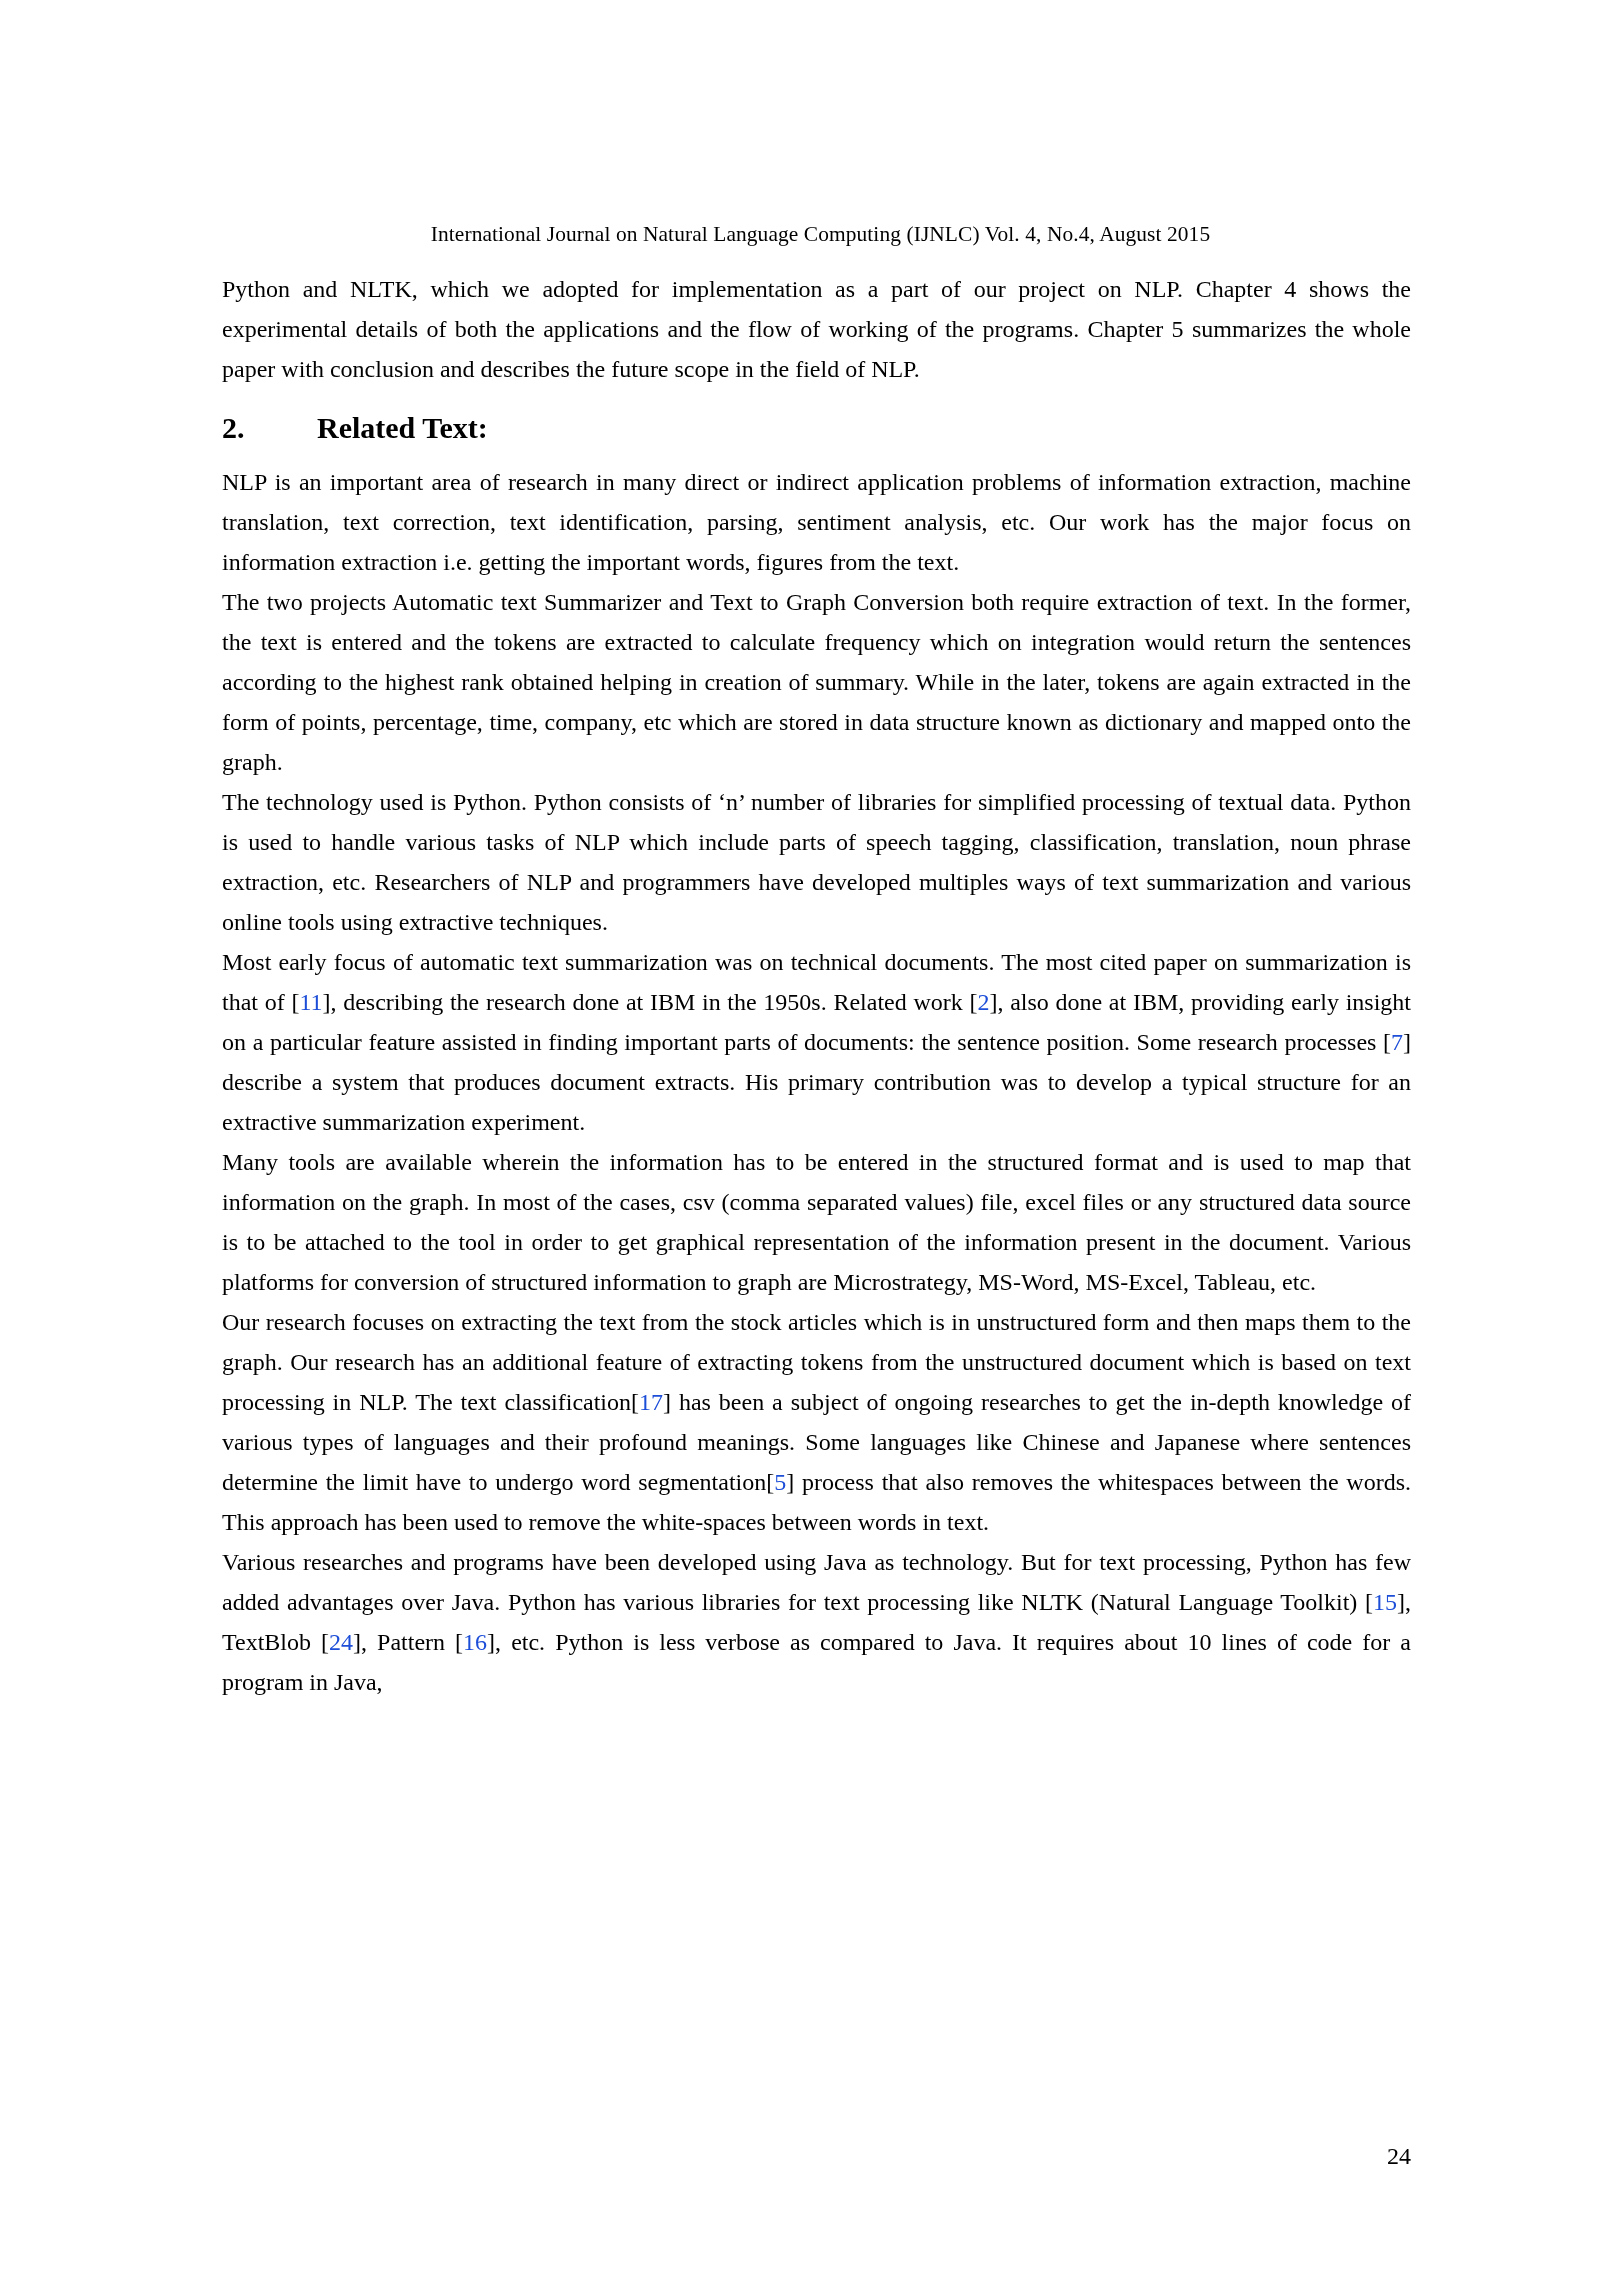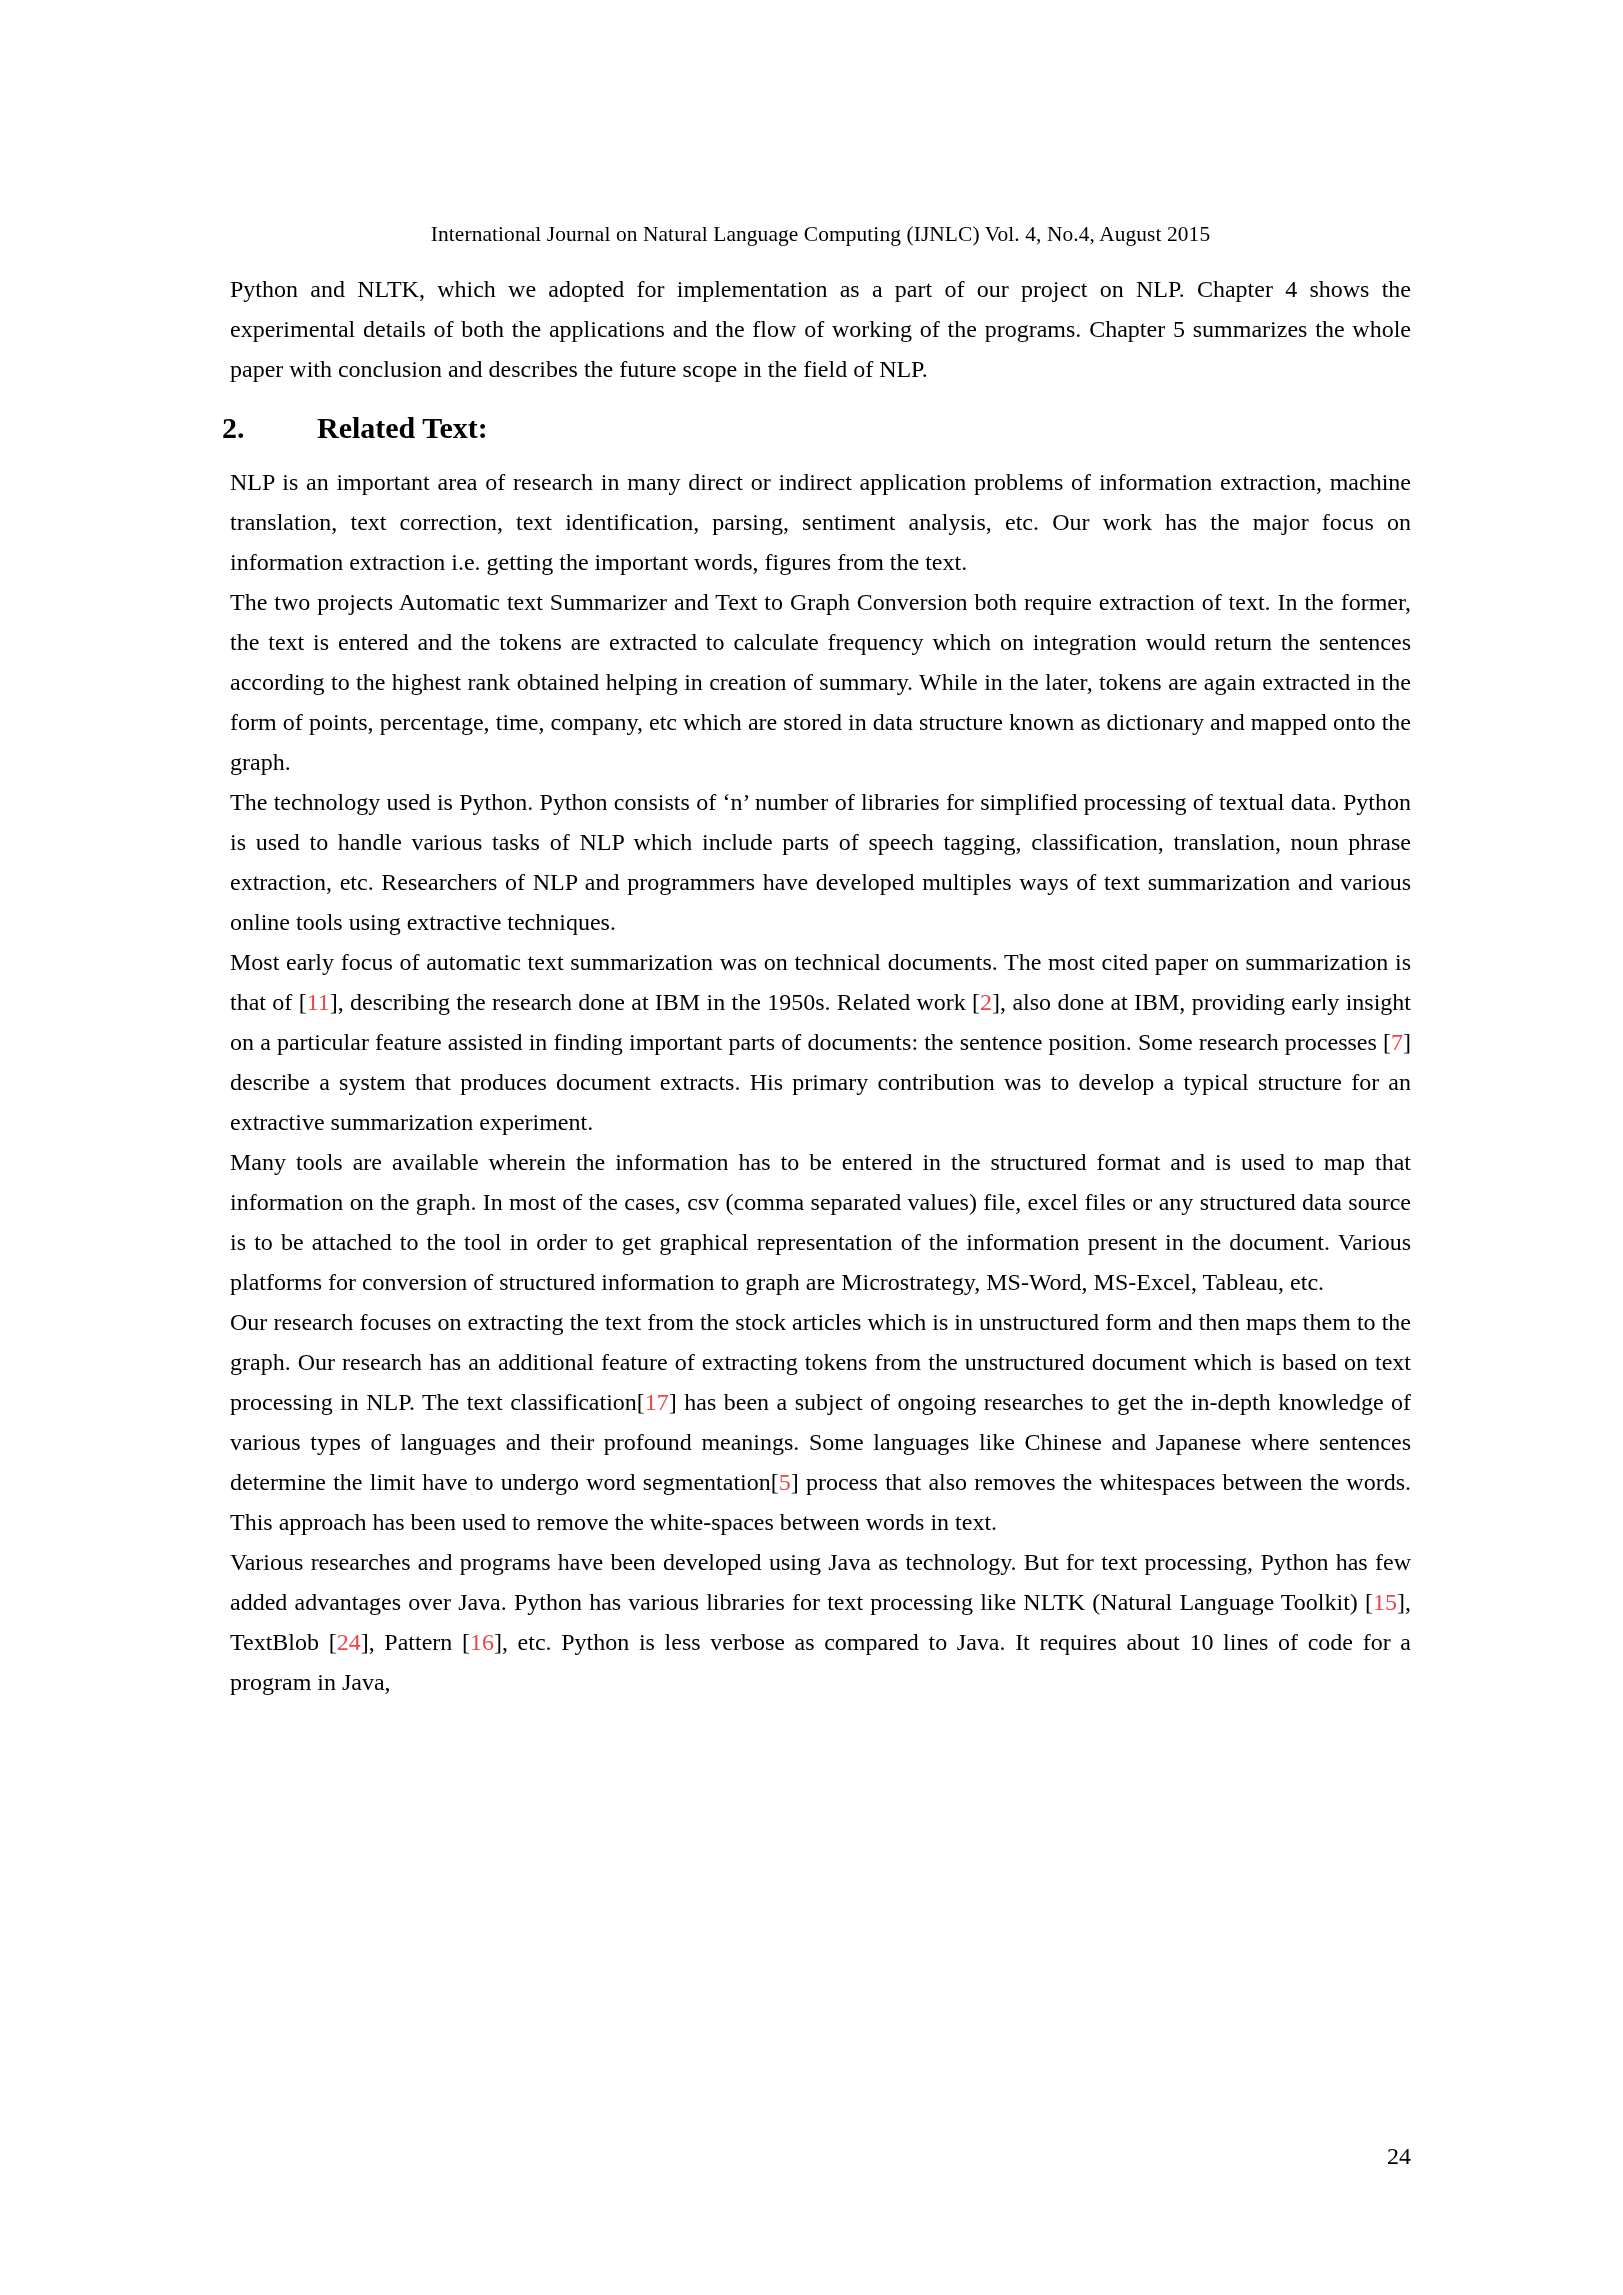--- a/index.html
+++ b/index.html
@@ -32,35 +32,35 @@
     text-align: center;
     margin-left: 8px;
     margin-bottom: 22px;
     letter-spacing: 0.1px;
   }
   p.body-par {
     font-size: 24px;
     line-height: 40px;
     text-align: justify;
     text-justify: inter-word;
-    margin: 0 0 0 8px;
+    margin: 0 0 0 0;
     hyphens: none;
   }
   h2.section-head {
     font-size: 30px;
     font-weight: bold;
     margin: 17.4px 0 12.7px 0;
     line-height: 43px;
   }
   h2.section-head .num {
     display: inline-block;
     width: 95px;
   }
   .cite {
-    color: #ef4444;
+    color: #1d4ed8;
   }
   .page-number {
     position: absolute;
     right: 212px;
     bottom: 125px;
     font-size: 24px;
   }
 </style>
 </head>
 <body>

